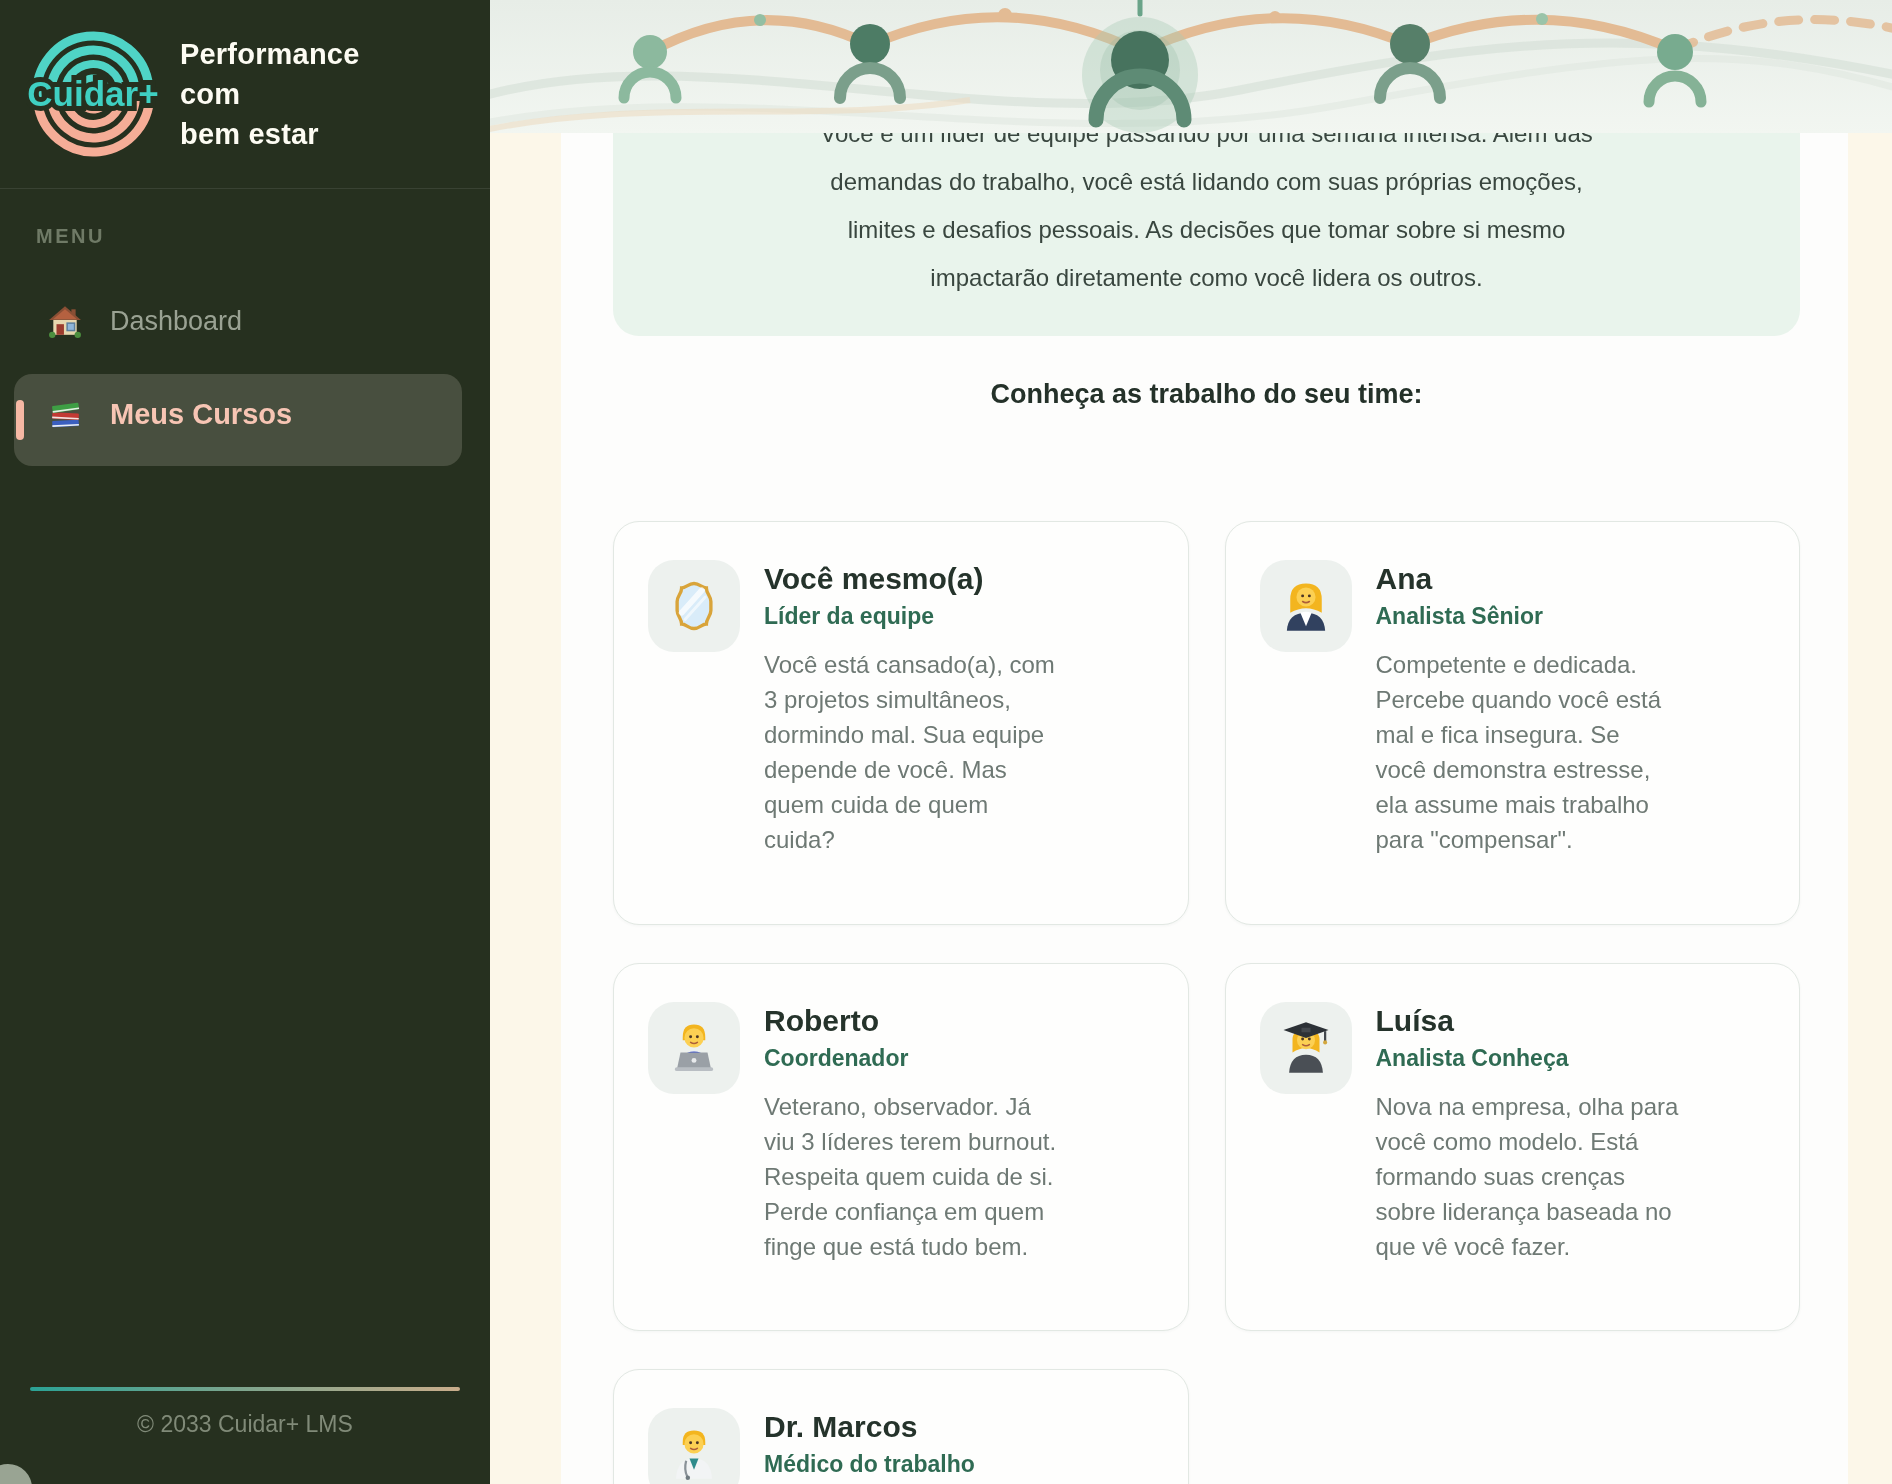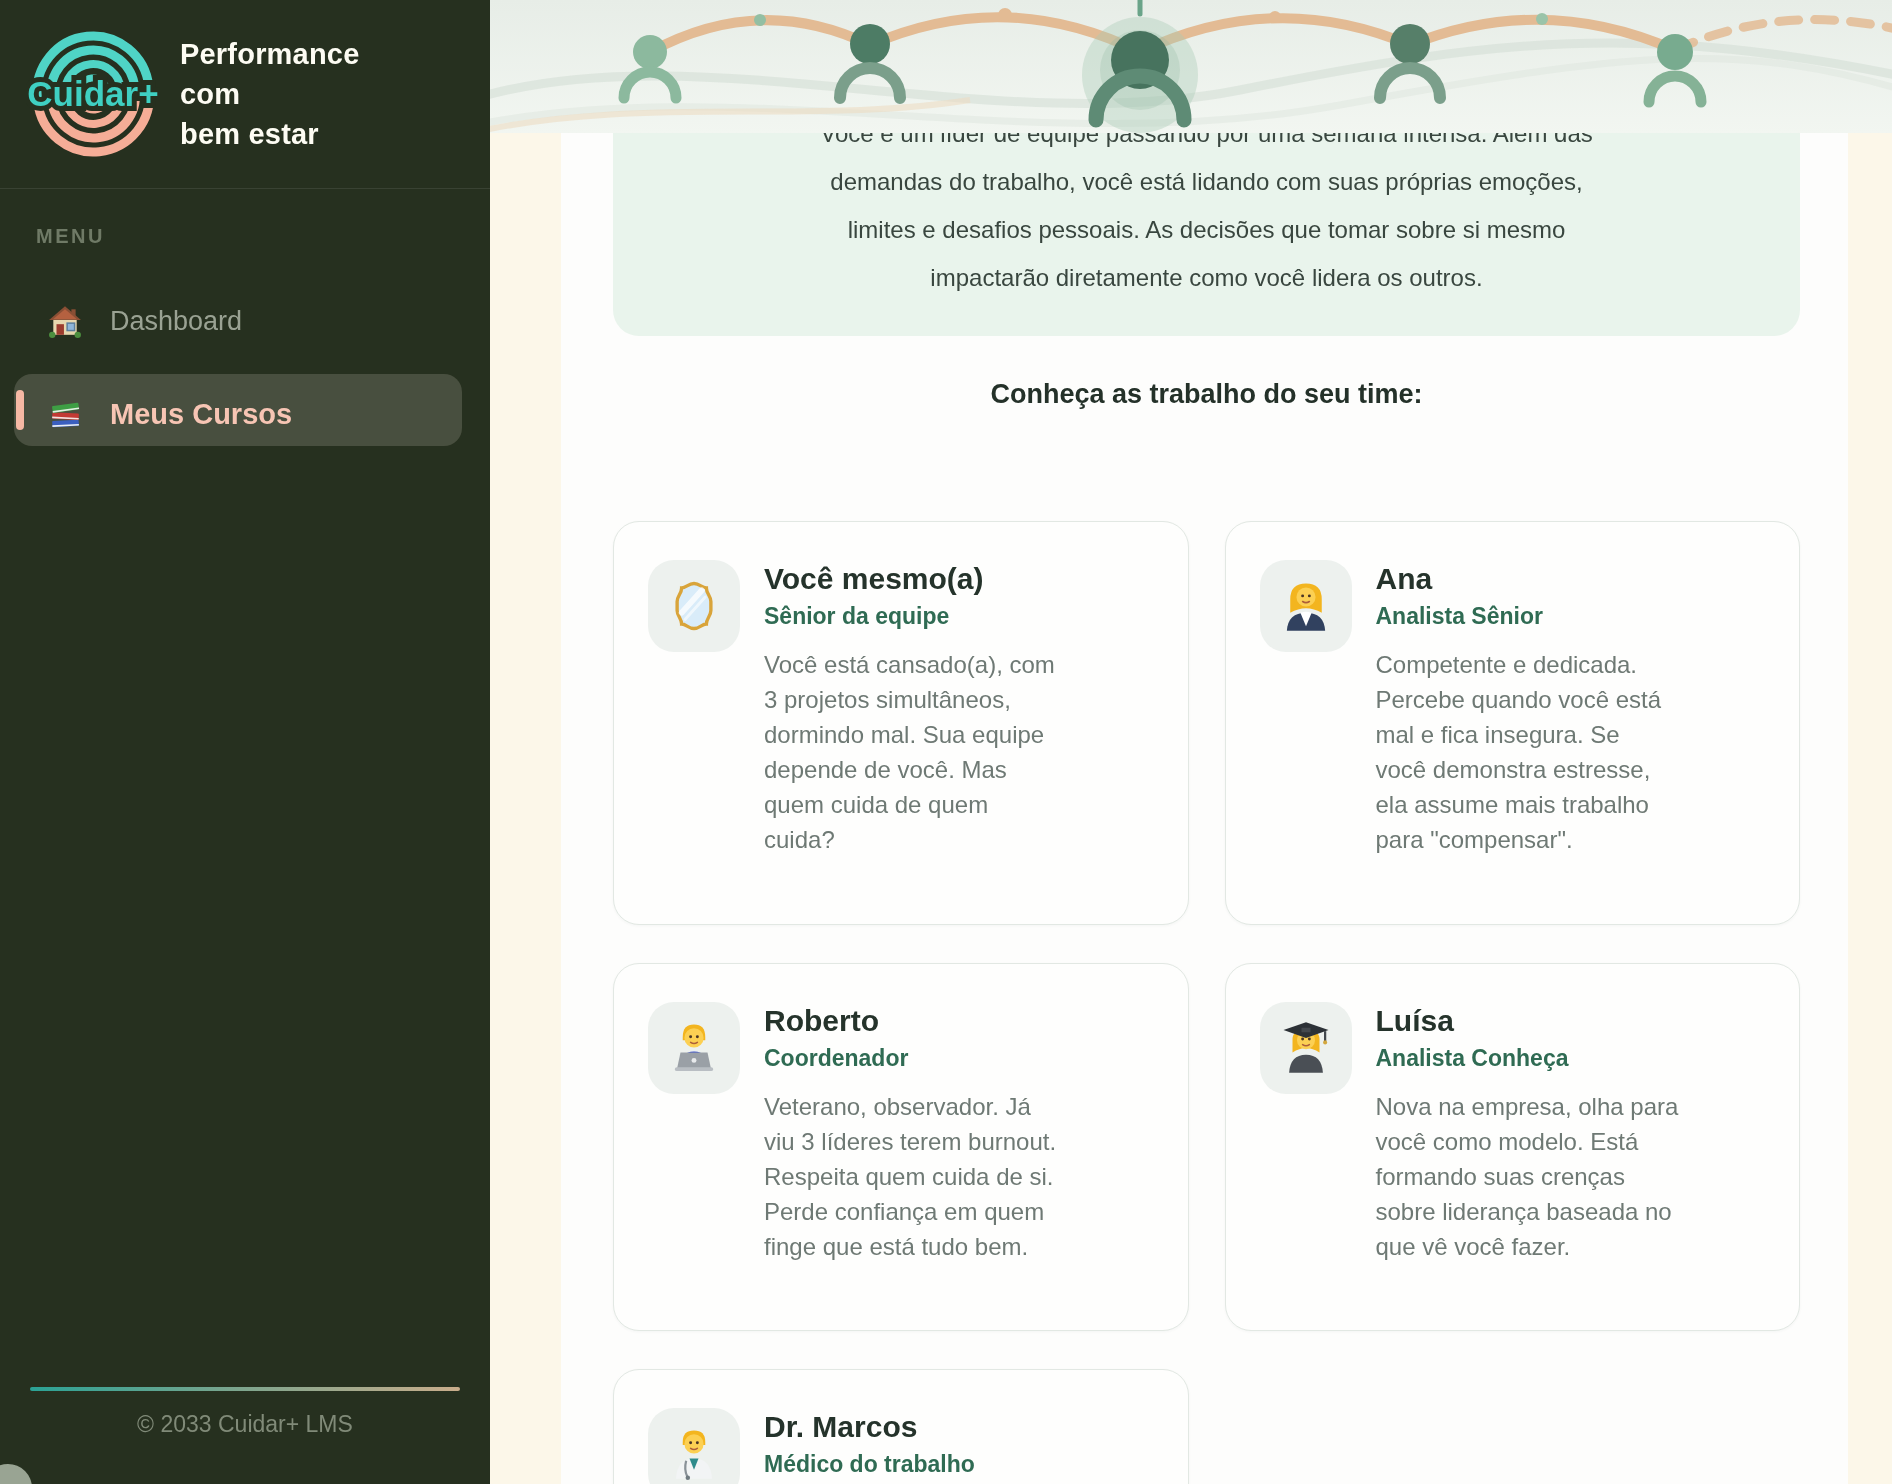--- a/index.html
+++ b/index.html
@@ -11,21 +11,21 @@
   .brand { display:flex; align-items:center; padding:26px 24px 22px 26px; gap:20px; }
   .logo-svg { width:134px; height:136px; flex:none; }
   .tagline { font-size:29px; font-weight:bold; line-height:40px; color:#fdfcf3; white-space:pre-line; letter-spacing:.2px; }
   .side-divider { height:1px; background:rgba(255,255,255,.09); margin-top:4px; }
   .menu-label { margin:36px 0 0 36px; font-size:20px; font-weight:bold; letter-spacing:2.5px; color:#6f7a66; }
   .nav { margin-top:42px; }
   .nav-item { display:flex; align-items:center; gap:28px; padding:14px 20px 14px 34px; margin:0 28px 4px 14px;
               border-radius:18px; cursor:pointer; }
   .nav-item .nav-ic { width:34px; height:34px; flex:none; display:flex; align-items:center; justify-content:center; }
   .nav-item .nav-lbl { font-size:27px; color:#9aa293; }
-  .nav-item.active { position:relative; background:rgba(253,243,230,.16); padding-top:23px; padding-bottom:15px; margin-top:22px; }
+  .nav-item.active { position:relative; background:rgba(253,243,230,.16); padding-top:23px; padding-bottom:35px; margin-top:22px; }
   .nav-item.active .nav-lbl { color:#f7c5b4; font-weight:bold; font-size:29px; }
   .accent-bar { position:absolute; left:2px; top:50%; transform:translateY(-50%); width:8px; height:40px;
                 border-radius:5px; background:#f6b8a4; }
   .side-footer { position:absolute; left:0; right:0; bottom:46px; }
   .grad-line { height:4px; border-radius:2px; margin:0 30px 20px 30px;
                background:linear-gradient(to right,#2ba295,#7fa58d,#c9ad8b); }
   .copyright { text-align:center; font-size:23px; color:#808a78; }
   .corner-dot { position:absolute; left:-16px; bottom:-28px; width:48px; height:48px; border-radius:50%;
                 background:#aeb9a8; opacity:.85; }
 
@@ -142,21 +142,21 @@
       <div class="card">
         <div class="avatar">
           <svg viewBox="0 0 48 48">
             <path d="M24 4 C29 4 31 8 35 8 C35 13 39 15 39 20 L39 28 C39 33 35 35 35 40 C31 40 29 44 24 44 C19 44 17 40 13 40 C13 35 9 33 9 28 L9 20 C9 15 13 13 13 8 C17 8 19 4 24 4 Z" fill="#d9ecf9" stroke="#d9a43a" stroke-width="3"></path>
             <path d="M13 30 L31 10" stroke="#ffffff" stroke-width="5" opacity=".75" stroke-linecap="round"></path>
             <path d="M16 36 L34 16" stroke="#ffffff" stroke-width="2.5" opacity=".6" stroke-linecap="round"></path>
           </svg>
         </div>
         <div class="card-text">
           <h3 class="member-name">Você mesmo(a)</h3>
-          <div class="member-role">Sênior da equipe</div>
+          <div class="member-role">Líder da equipe</div>
           <p class="member-desc">Você está cansado(a), com
 3 projetos simultâneos,
 dormindo mal. Sua equipe
 depende de você. Mas
 quem cuida de quem
 cuida?</p>
         </div>
       </div>
 
       <div class="card">

